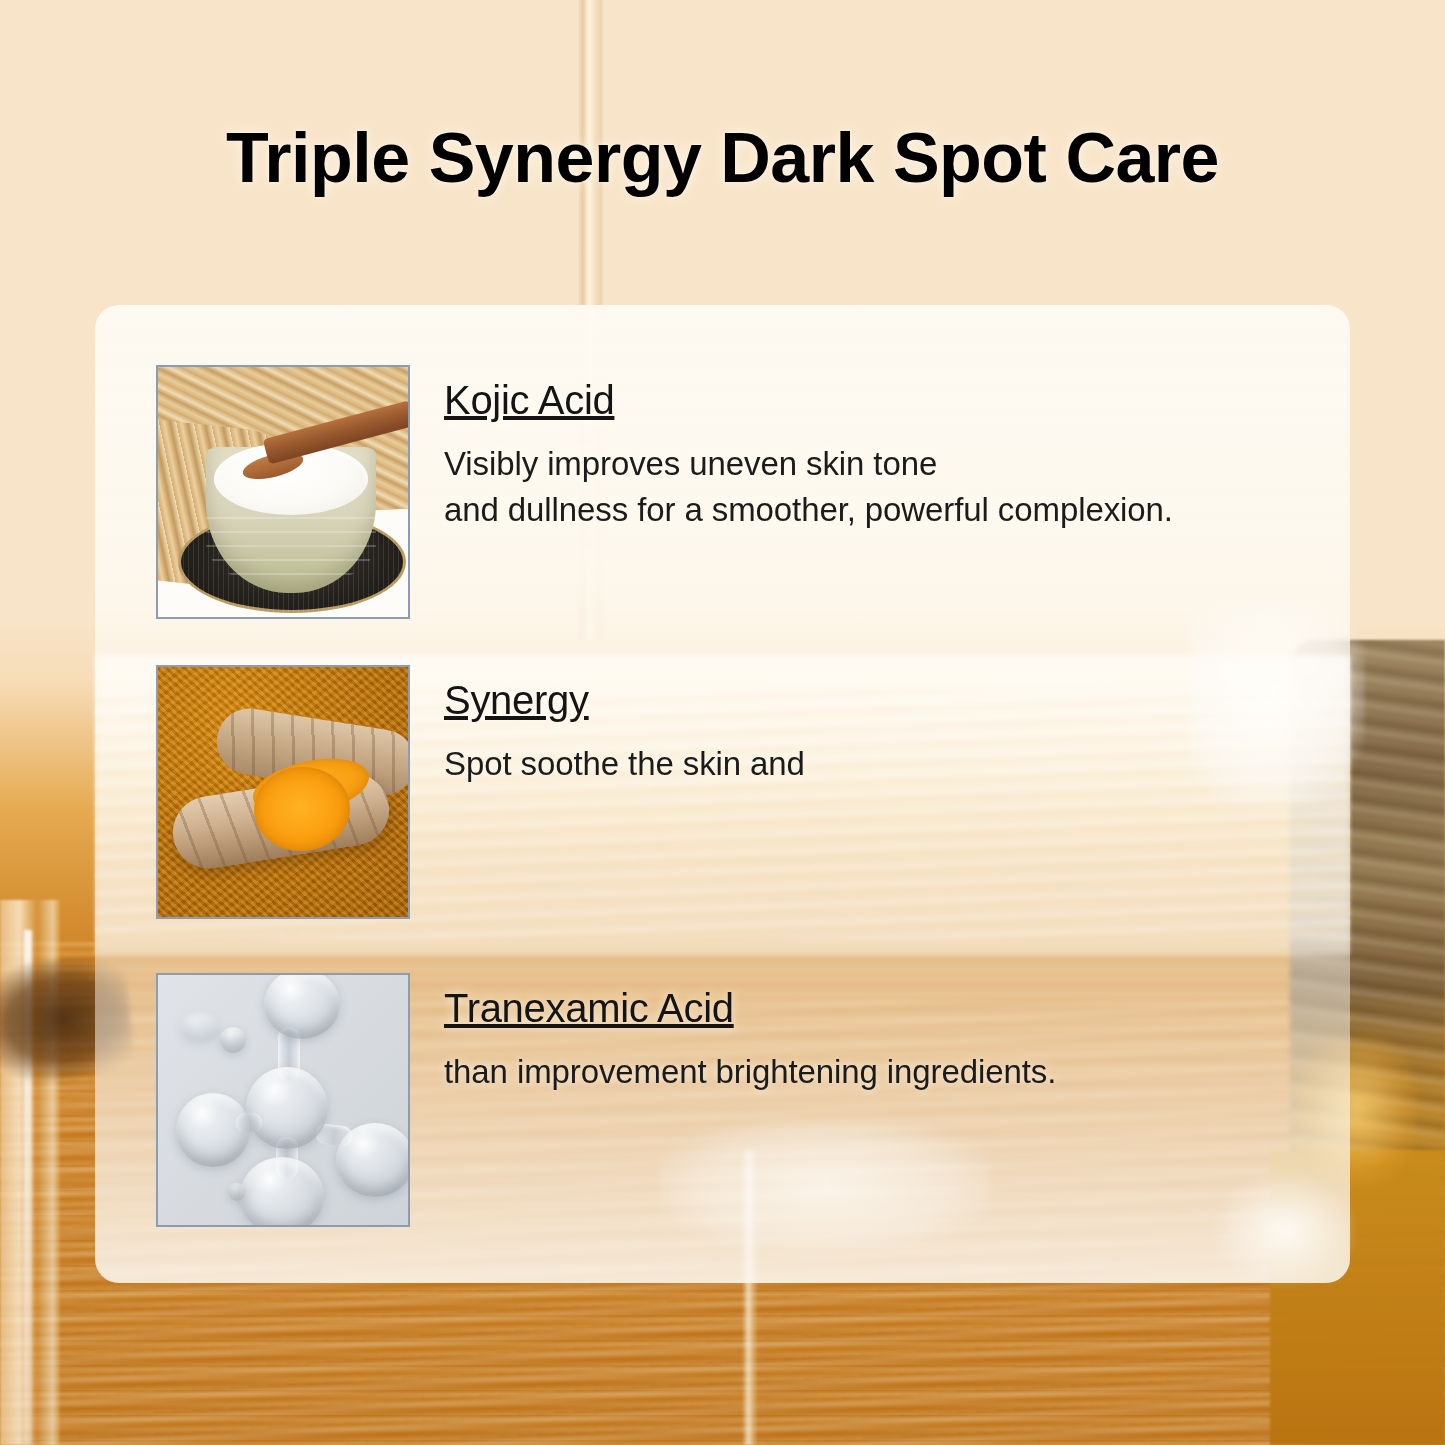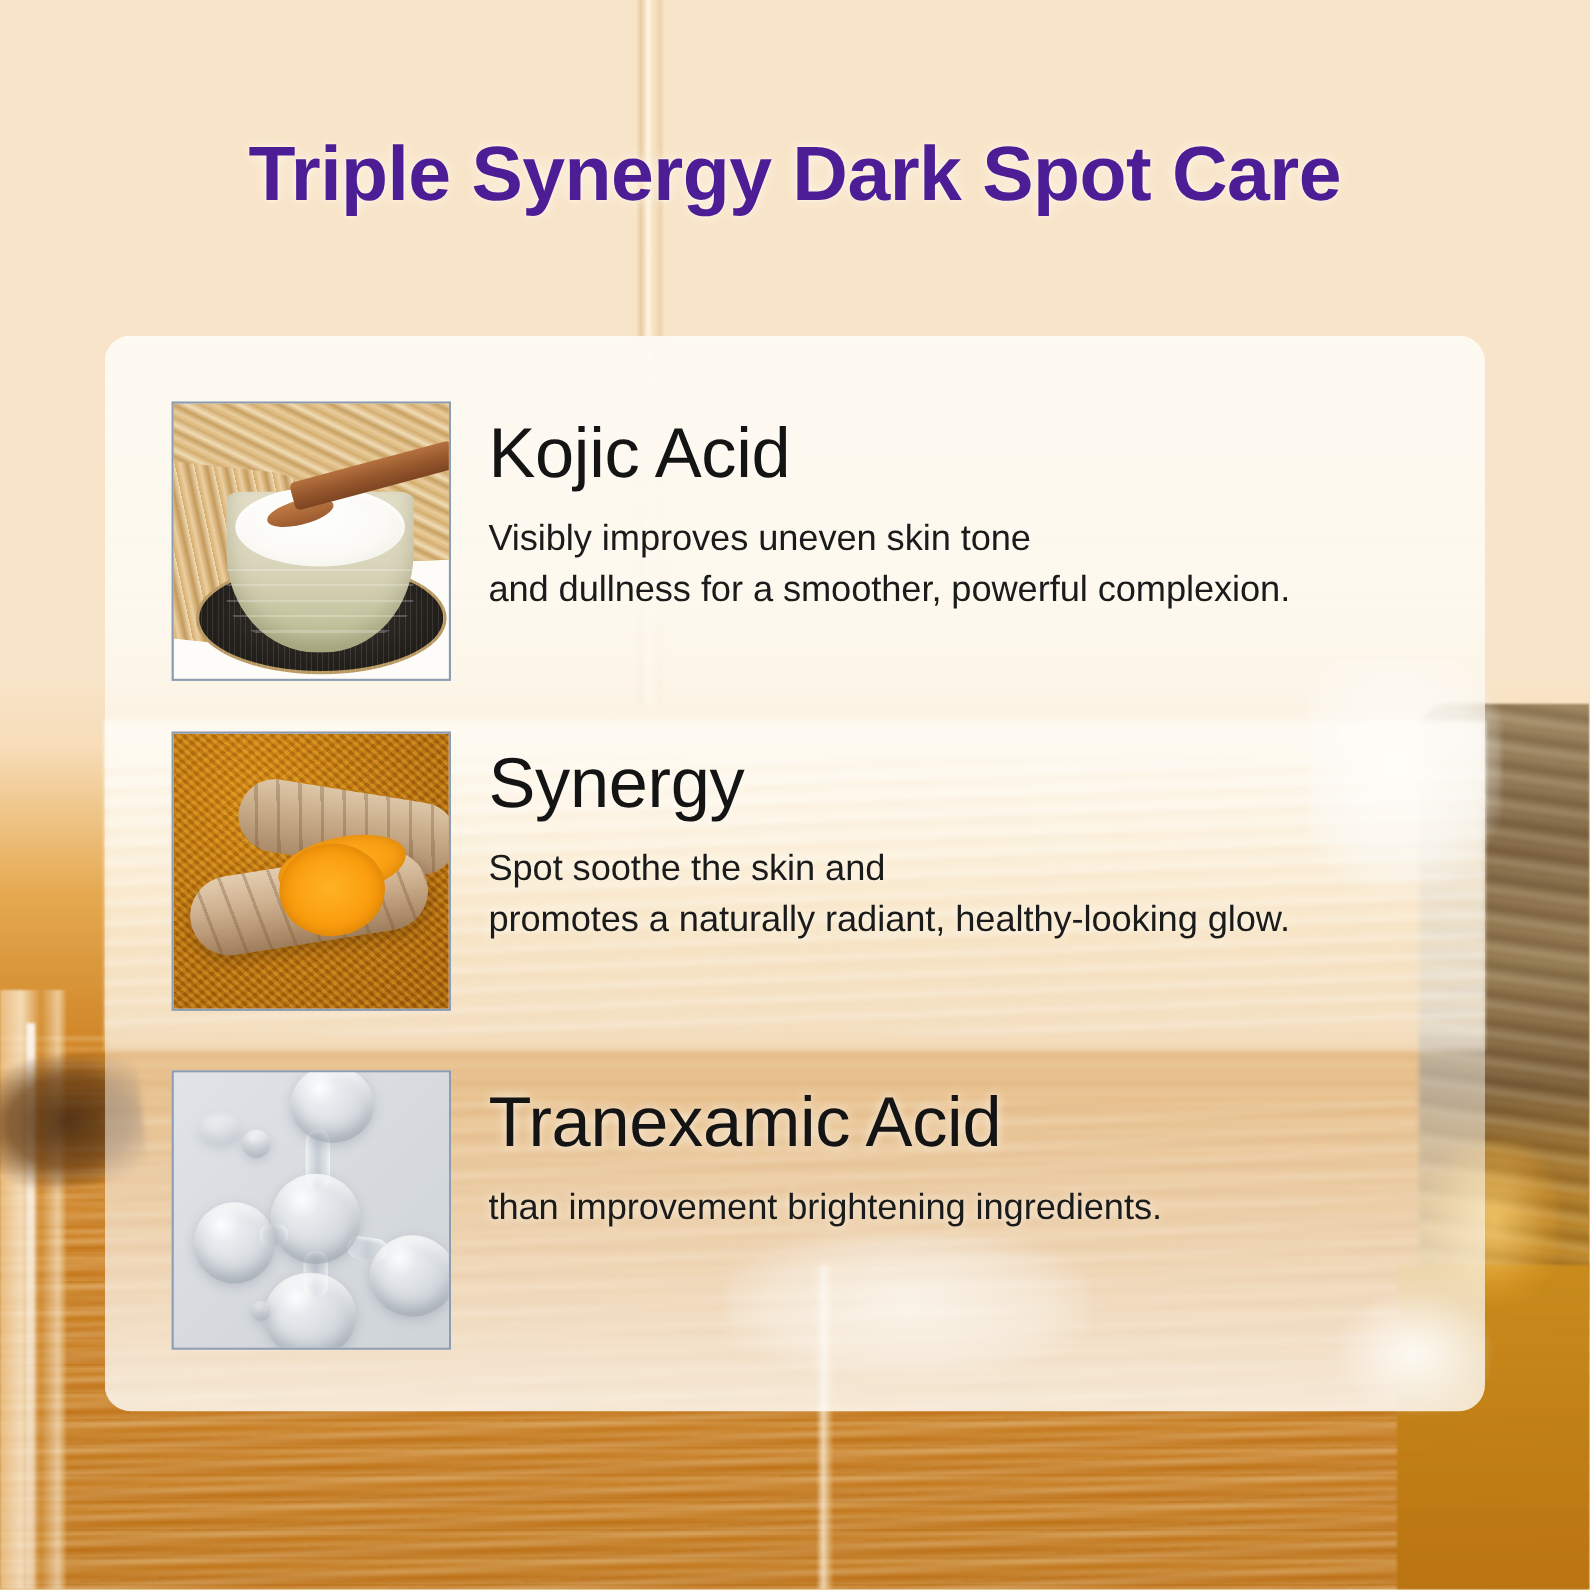--- a/index.html
+++ b/index.html
@@ -181,21 +181,21 @@
     filter:blur(3px);
   }
 
   
   .title {
     position:absolute; left:0; top:118px; width:100%;
     text-align:center;
     font-size:70px;
     font-weight:bold;
     letter-spacing:-0.5px;
-    color:#4c1d95;
+    color:#000000;
     text-shadow:0 0 14px rgba(255,248,235,0.95), 0 0 3px rgba(255,250,240,0.9);
     z-index:6;
   }
 
   
   .card {
     position:absolute;
     left:95px; top:305px;
     width:1255px; height:978px;
     border-radius:24px;
@@ -229,26 +229,27 @@
     flex:0 0 254px;
     border:2px solid #8b9cb5;
     position:relative;
     overflow:hidden;
     background:#efe7da;
   }
 
   .row-text { margin-left:34px; padding-top:14px; }
 
   .ing-title {
-    font-size:64px;
+    font-size:40px;
     font-weight:500;
     color:#141414;
     letter-spacing:-0.3px;
     line-height:1.05;
     text-shadow:0 0 10px rgba(255,252,244,0.85);
+    text-decoration:underline;
   }
   .ing-desc {
     margin-top:20px;
     font-size:33px;
     font-weight:400;
     color:#1b1b1b;
     line-height:1.38;
     letter-spacing:-0.1px;
     text-shadow:0 0 9px rgba(255,252,244,0.8);
   }
@@ -460,21 +461,20 @@
         <div class="t2-root-b-rings"></div>
         <div class="t2-root-a"></div>
         <div class="t2-root-a-rings"></div>
         <div class="t2-cut-a"></div>
         <div class="t2-cut-b"></div>
       </div>
       <div class="row-text">
         <div class="ing-title">Synergy</div>
         <div class="ing-desc">
           <span>Spot soothe the skin and</span>
-          <span>promotes a naturally radiant, healthy-looking glow.</span>
         </div>
       </div>
     </div>
 
     <div class="row row-3">
       <div class="thumb">
         <div class="t3-bg"></div>
         <div class="bond bond-tc"></div>
         <div class="bond bond-lc"></div>
         <div class="bond bond-cb"></div>

